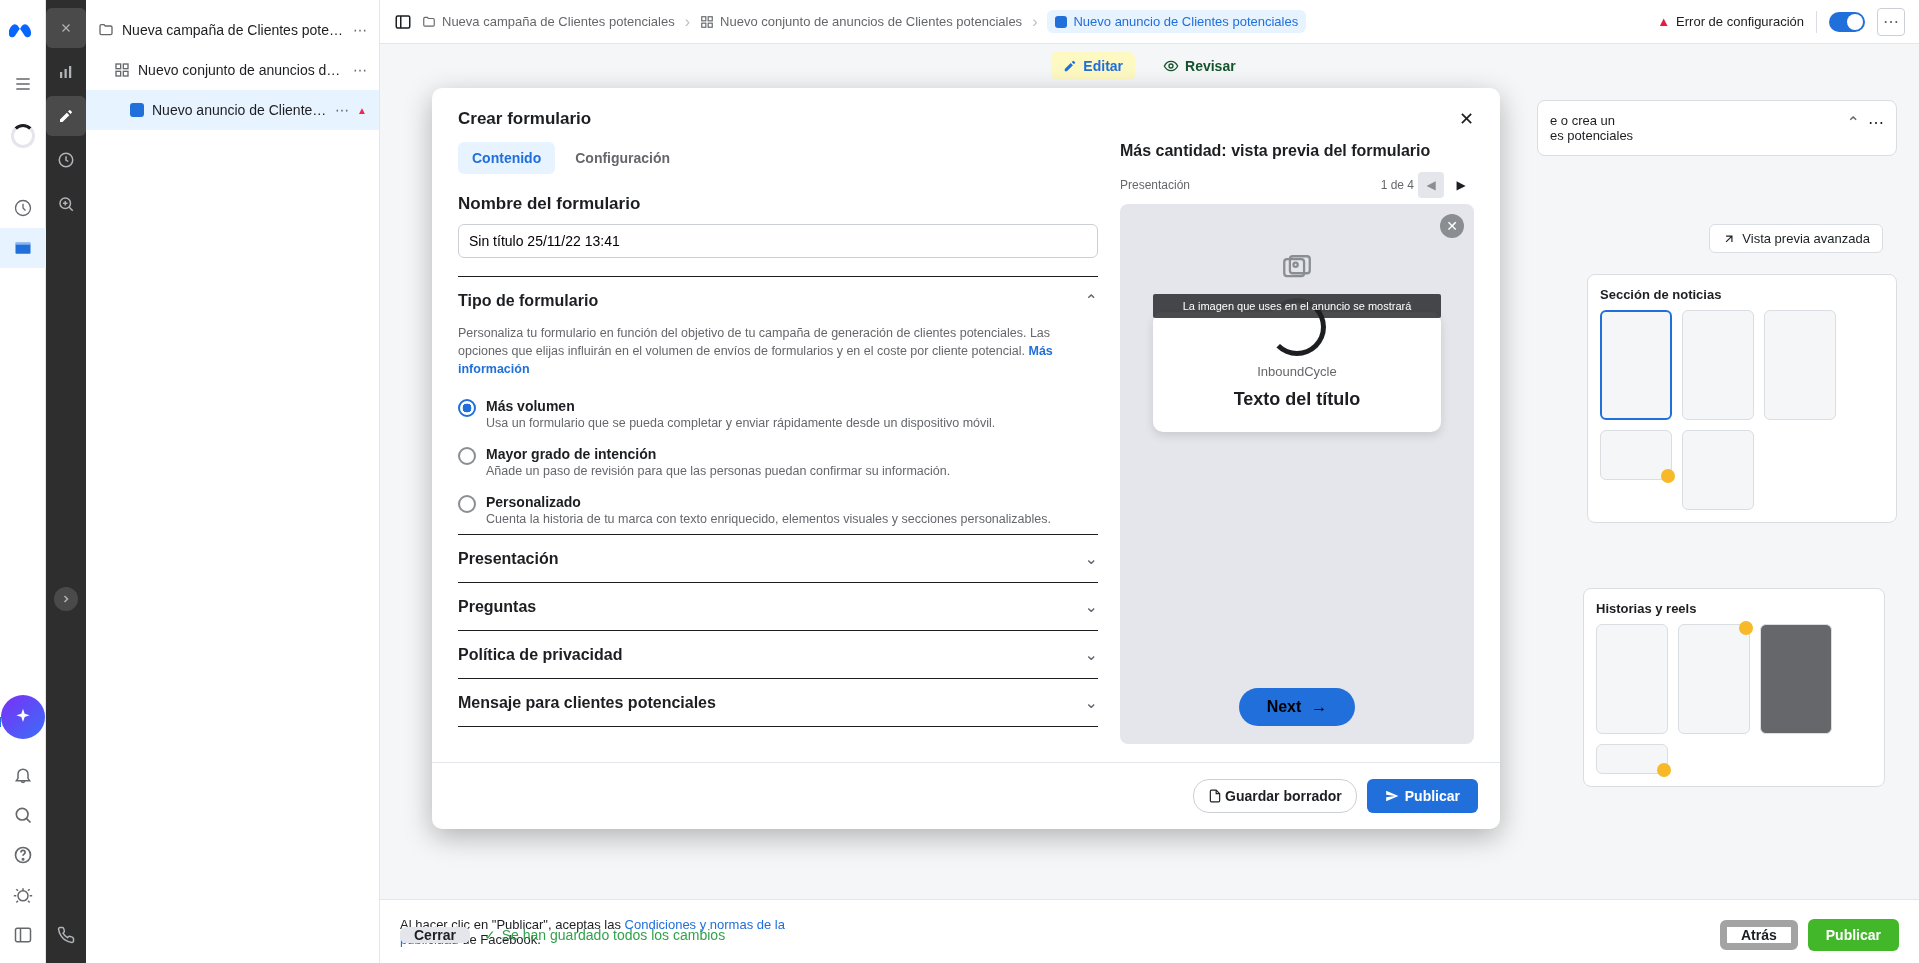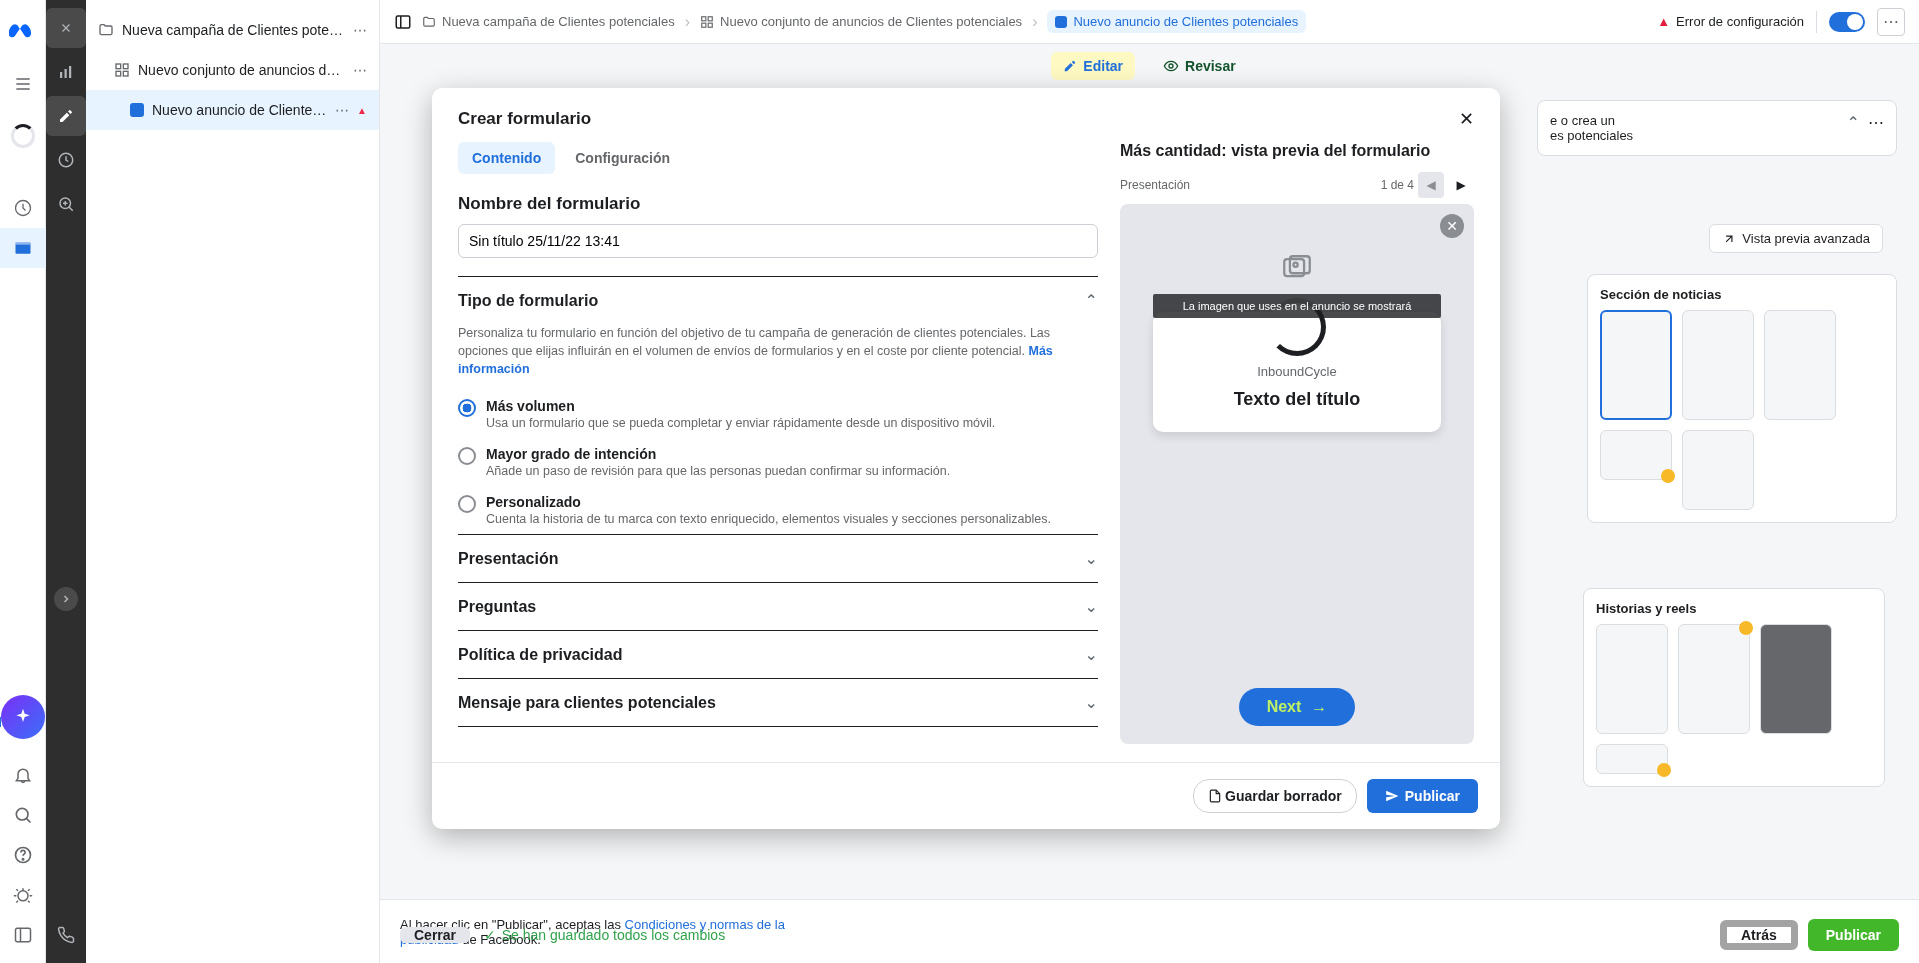--- a/index.html
+++ b/index.html
@@ -108,21 +108,21 @@
     .pg-btn { width:26px; height:26px; border-radius:4px; display:flex; align-items:center; justify-content:center; background:#e4e6eb; color:#8a8d91; cursor:pointer; }
     .pg-btn.enabled { background:transparent; color:#1c1e21; }
     .phone-preview { background:#e4e6eb; border-radius:8px; padding:10px 10px 18px; height:540px; position:relative; display:flex; flex-direction:column; align-items:center; }
     .pv-close { position:absolute; right:10px; top:10px; width:24px; height:24px; border-radius:12px; background:#8a8d91; color:#fff; display:flex; align-items:center; justify-content:center; font-size:14px; }
     .pv-img-box { width:100%; height:110px; background:#e4e6eb; display:flex; align-items:center; justify-content:center; color:#8a8d91; margin-bottom:-30px; }
     .overlay-bar { background:#1c1e21cc; color:#fff; font-size:11px; padding:6px 10px; width:86%; text-align:center; border-radius:2px; z-index:2; }
     .pv-card { width:86%; background:#fff; border-radius:10px; box-shadow:0 4px 10px rgba(0,0,0,.12); padding:8px 10px 22px; margin-top:-6px; text-align:center; }
     .brand-ring { width:58px; height:58px; border-radius:29px; border:5px solid #1c1e21; border-left-color:transparent; border-top-color:#1c1e2155; margin:-22px auto 8px; background:#fff; }
     .brand-name { font-size:13px; color:#65676b; margin-bottom:10px; }
     .pv-headline { font-size:18px; font-weight:700; }
-    .next-btn { margin-top:auto; background:#216fdb; color:#bef264; padding:10px 28px; border-radius:22px; font-weight:600; display:flex; gap:10px; align-items:center; cursor:pointer; }
+    .next-btn { margin-top:auto; background:#216fdb; color:#000000; padding:10px 28px; border-radius:22px; font-weight:600; display:flex; gap:10px; align-items:center; cursor:pointer; }
     
     .m-foot { display:flex; justify-content:flex-end; gap:10px; padding:16px 22px; border-top:1px solid #e4e6eb; }
     .btn-outline { display:flex; gap:3px; align-items:center; border:1px solid #ccd0d5; padding:8px 14px; border-radius:16px; font-weight:600; font-size:14px; cursor:pointer;text-align:center; }
     .btn-primary { background:#216fdb; color:#fff; display:flex; gap:6px; align-items:center; padding:8px 18px; border-radius:6px; font-weight:600; font-size:14px; cursor:pointer; }
     
     .ico { display:inline-flex; }
     .tree-ico { color:#65676b; }
     
     .rows-bg { position:absolute; left:280px; top:580px; width:580px; font-size:13px; }
     .bg-row { display:flex; gap:40px; padding:10px 16px; border-bottom:1px solid #e4e6eb; color:#1c1e21; align-items:center; }

